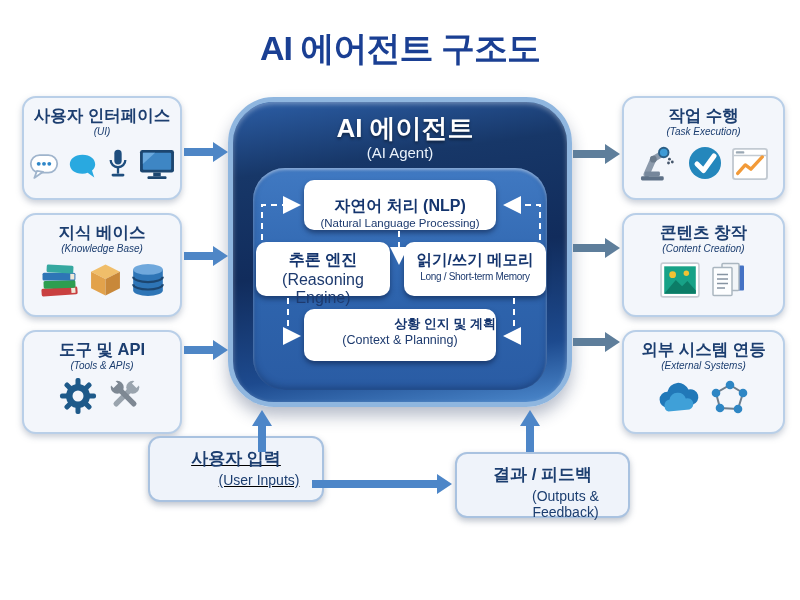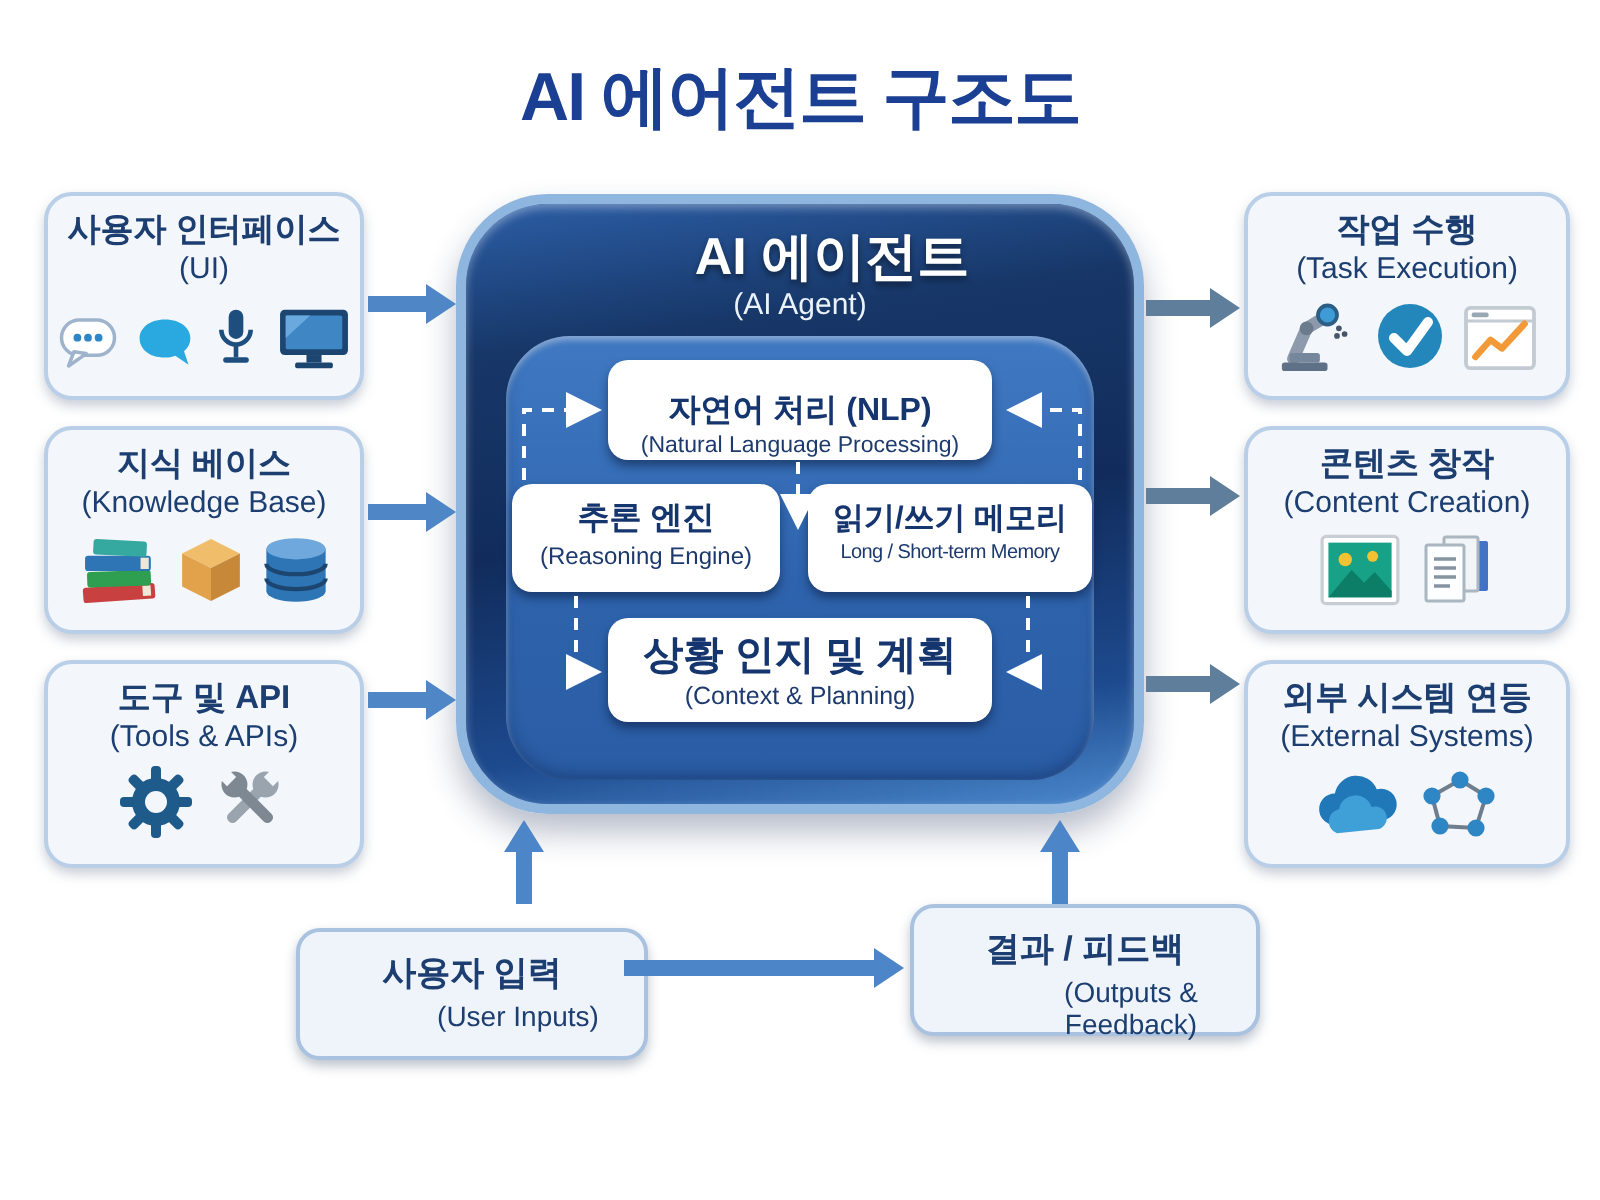--- a/index.html
+++ b/index.html
@@ -12,75 +12,75 @@
   }
 
   
   .side-box {
     position:absolute; box-sizing:border-box; width:160px; height:104px;
     background:#F3F6FB; border:2px solid #B9CFE8; border-radius:14px;
     box-shadow:0 3px 6px rgba(100,115,140,.35);
     text-align:center; padding-top:8px;
   }
   .side-box .bt { font-size:16.5px; font-weight:bold; color:#1C3E70; line-height:1.15; }
-  .side-box .bs { font-size:15px; color:#1C3E70; margin-top:1px; }
+  .side-box .bs { font-size:10px; color:#1C3E70; margin-top:1px;font-style:italic; }
   .icon-row { display:flex; justify-content:center; align-items:flex-end; gap:8px; margin-top:6px; height:42px; }
 
   .pos-l1 { left:22px; top:96px; }
   .pos-l2 { left:22px; top:213px; }
   .pos-l3 { left:22px; top:330px; }
   .pos-r1 { left:622px; top:96px; width:163px; }
   .pos-r2 { left:622px; top:213px; width:163px; }
   .pos-r3 { left:622px; top:330px; width:163px; }
 
   .bottom-box {
     position:absolute; box-sizing:border-box; height:66px;
     background:#EFF3FA; border:2px solid #A9C2E0; border-radius:12px;
     box-shadow:0 3px 6px rgba(90,105,130,.4);
     text-align:center; padding-top:9px;
   }
   .bottom-box .bt { font-size:17px; font-weight:bold; color:#1C3E70; }
   .bottom-box .bs { font-size:14px; color:#1C3E70; margin-top:2px;padding-left:46px; }
-  .pos-b1 { left:148px; top:464px; width:176px; }
+  .pos-b1 { left:148px; top:436px; width:176px;text-decoration:underline; }
   .pos-b2 { left:455px; top:452px; width:175px; }
 
   
   .center-box {
     position:absolute; left:228px; top:97px; width:344px; height:310px; box-sizing:border-box;
     border-radius:46px; border:5px solid #8FB6DF;
     background:linear-gradient(172deg,#2c5ea6 0%, #173768 22%, #112c5c 52%, #1d4a8e 82%, #4c89cd 100%);
     box-shadow:0 9px 16px rgba(30,50,90,.32), inset 0 2px 5px rgba(255,255,255,.35);
   }
   .center-title {
-    position:absolute; top:9px; left:16px; width:100%; text-align:center;
+    position:absolute; top:9px; left:5px; width:100%; text-align:center;
     font-size:26px; font-weight:bold; color:#ffffff; text-shadow:0 2px 3px rgba(0,0,0,.45);
   }
   .center-subtitle {
     position:absolute; top:42px; left:0; width:100%; text-align:center;
     font-size:15px; color:#EAF2FB;
   }
   .center-panel {
     position:absolute; left:20px; top:66px; width:294px; height:222px; border-radius:32px;
     background:linear-gradient(180deg,#4079c2 0%, #2e64ad 55%, #2a5ca4 100%);
     box-shadow:inset 0 2px 3px rgba(255,255,255,.4), inset 0 -3px 7px rgba(10,30,70,.35);
   }
   .comp {
     position:absolute; box-sizing:border-box; background:#ffffff; border-radius:10px;
     box-shadow:0 3px 5px rgba(8,22,55,.5); text-align:center;
   }
   .comp .ct { font-weight:bold; color:#15356E; line-height:1.1; }
   .comp .cs { color:#1D3A6E; }
   .comp-nlp       { left:71px;  top:78px;  width:192px; height:50px; padding-top:17px; }
   .comp-nlp .ct   { font-size:16px; } .comp-nlp .cs { font-size:11.5px; margin-top:2px; }
   .comp-reasoning { left:23px;  top:140px; width:134px; height:54px; padding-top:9px; }
-  .comp-reasoning .ct { font-size:16px; } .comp-reasoning .cs { font-size:12px; margin-top:2px; }
+  .comp-reasoning .ct { font-size:16px; } .comp-reasoning .cs { font-size:16px; margin-top:2px; }
   .comp-memory    { left:171px; top:140px; width:142px; height:54px; padding-top:9px; }
   .comp-memory .ct { font-size:15.5px; } .comp-memory .cs { font-size:10px; margin-top:3px; letter-spacing:-0.3px; }
   .comp-context   { left:71px;  top:207px; width:192px; height:52px; padding-top:8px; }
-  .comp-context .ct { font-size:20px; } .comp-context .cs { font-size:12.5px; margin-top:2px; }
+  .comp-context .ct { font-size:13px;text-align:right; } .comp-context .cs { font-size:12.5px; margin-top:2px; }
 
   .overlay { position:absolute; left:0; top:0; width:800px; height:600px; pointer-events:none; }
 </style>
 </head>
 <body>
 
 <div class="stage">
 
   <div class="diagram-title">AI 에어전트 구조도</div>
 

